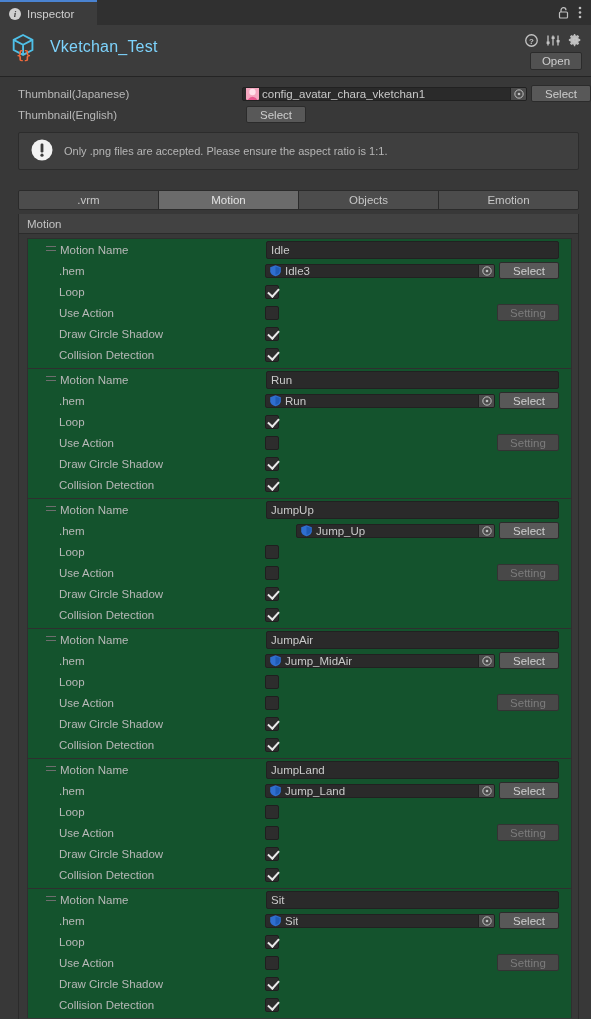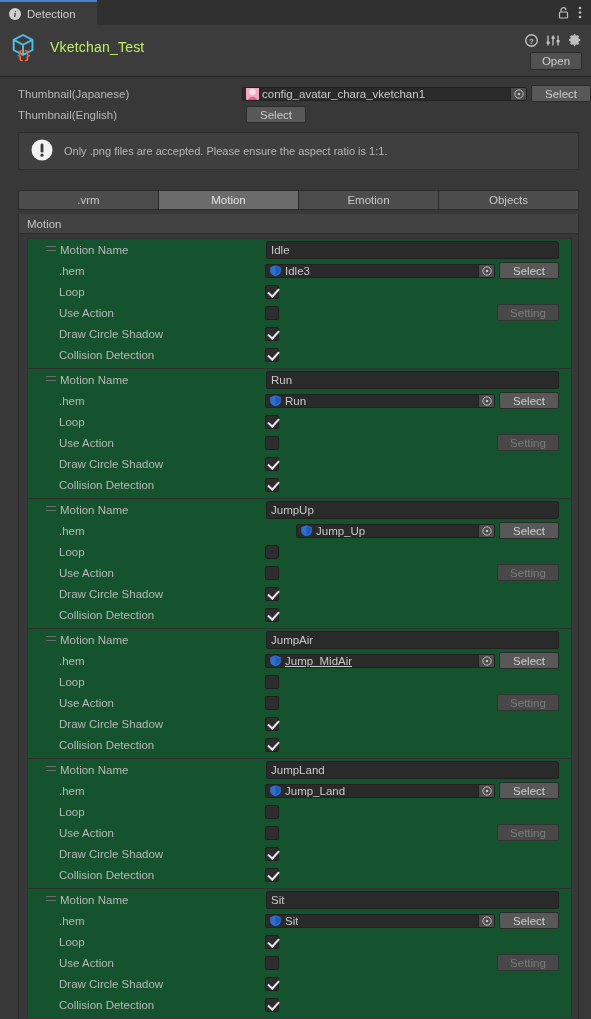--- a/index.html
+++ b/index.html
@@ -63,22 +63,22 @@
     padding: 0 9px;
   }
   .obj-title-row {
     display: flex;
     align-items: center;
     gap: 11px;
     padding-top: 7px;
   }
   .prefab-icon { width: 30px; height: 30px; flex: none; }
   .obj-name {
-    font-size: 14px;
-    color: #bef264;
+    font-size: 16px;
+    color: #7dd3fc;
     letter-spacing: 0.2px;
   }
   .header-icons {
     position: absolute;
     right: 9px; top: 8px;
     display: flex;
     align-items: center;
     gap: 8px;
   }
   .open-btn {
@@ -286,21 +286,21 @@
     background: #14532d;
     padding-bottom: 3px;
   }
 </style>
 </head>
 <body>
 
 <div class="tabbar">
   <div class="insp-tab">
     <span class="info-icon">i</span>
-    <span>Detection</span>
+    <span>Inspector</span>
   </div>
   <div class="tabbar-right">
     <span>
       <svg class="ic" width="11" height="12" viewBox="0 0 11 12">
         <path d="M3 5V3.2A2.5 2.5 0 0 1 8 3.2" fill="none" stroke="#c0c0c0" stroke-width="1.2"></path>
         <rect x="1.5" y="5" width="8" height="6" rx="1" fill="none" stroke="#c0c0c0" stroke-width="1.2"></rect>
       </svg>
     </span>
     <span>
       <svg class="ic" width="4" height="13" viewBox="0 0 4 13">
@@ -394,24 +394,24 @@
 
   <div class="section">
     <div class="tabstrip">
       <div class="tab">
         <span>.vrm</span>
       </div>
       <div class="tab active">
         <span>Motion</span>
       </div>
       <div class="tab">
+        <span>Objects</span>
+      </div>
+      <div class="tab">
         <span>Emotion</span>
-      </div>
-      <div class="tab">
-        <span>Objects</span>
       </div>
     </div>
   </div>
 
   <div class="list-box">
     <div class="list-header">
       <span>Motion</span>
     </div>
     <div class="list-body" id="motion-list-body">
         <div class="motion-wrap">
@@ -562,21 +562,21 @@
     <div class="prop-row" style="padding-left:31px;">
       <span class="handle">
               <i></i>
               <i></i>
             </span>
       <span class="prop-label" style="width:206px;">Motion Name</span>
       <span class="field-name">JumpAir</span>
     </div>
     <div class="prop-row" style="padding-left:31px;">
       <span class="prop-label" style="width:206px;">.hem</span>
-      <div class="objfield" style="flex:1;text-decoration:underline;">
+      <div class="objfield" style="flex:1;">
         <svg class="thumb-icon" viewBox="0 0 13 13">
    <path d="M6.5 1.2 L11.8 3.3 V7.2 C11.8 9.8 9.4 11.4 6.5 12.2 C3.6 11.4 1.2 9.8 1.2 7.2 V3.3Z" fill="#2f6fd0"></path>
    <path d="M6.5 2.4 L10.7 4 V7.1 C10.7 9.1 8.9 10.4 6.5 11 Z" fill="#1f5bb5"></path>
  </svg>
               <span class="fname">Jump_MidAir</span>
               <span class="picker">
   <svg width="10" height="10" viewBox="0 0 12 12">
     <circle cx="6" cy="6" r="5" fill="none" stroke="#c0c0c0" stroke-width="1.2"></circle>
     <circle cx="6" cy="6" r="1.6" fill="#c0c0c0"></circle>
   </svg>

